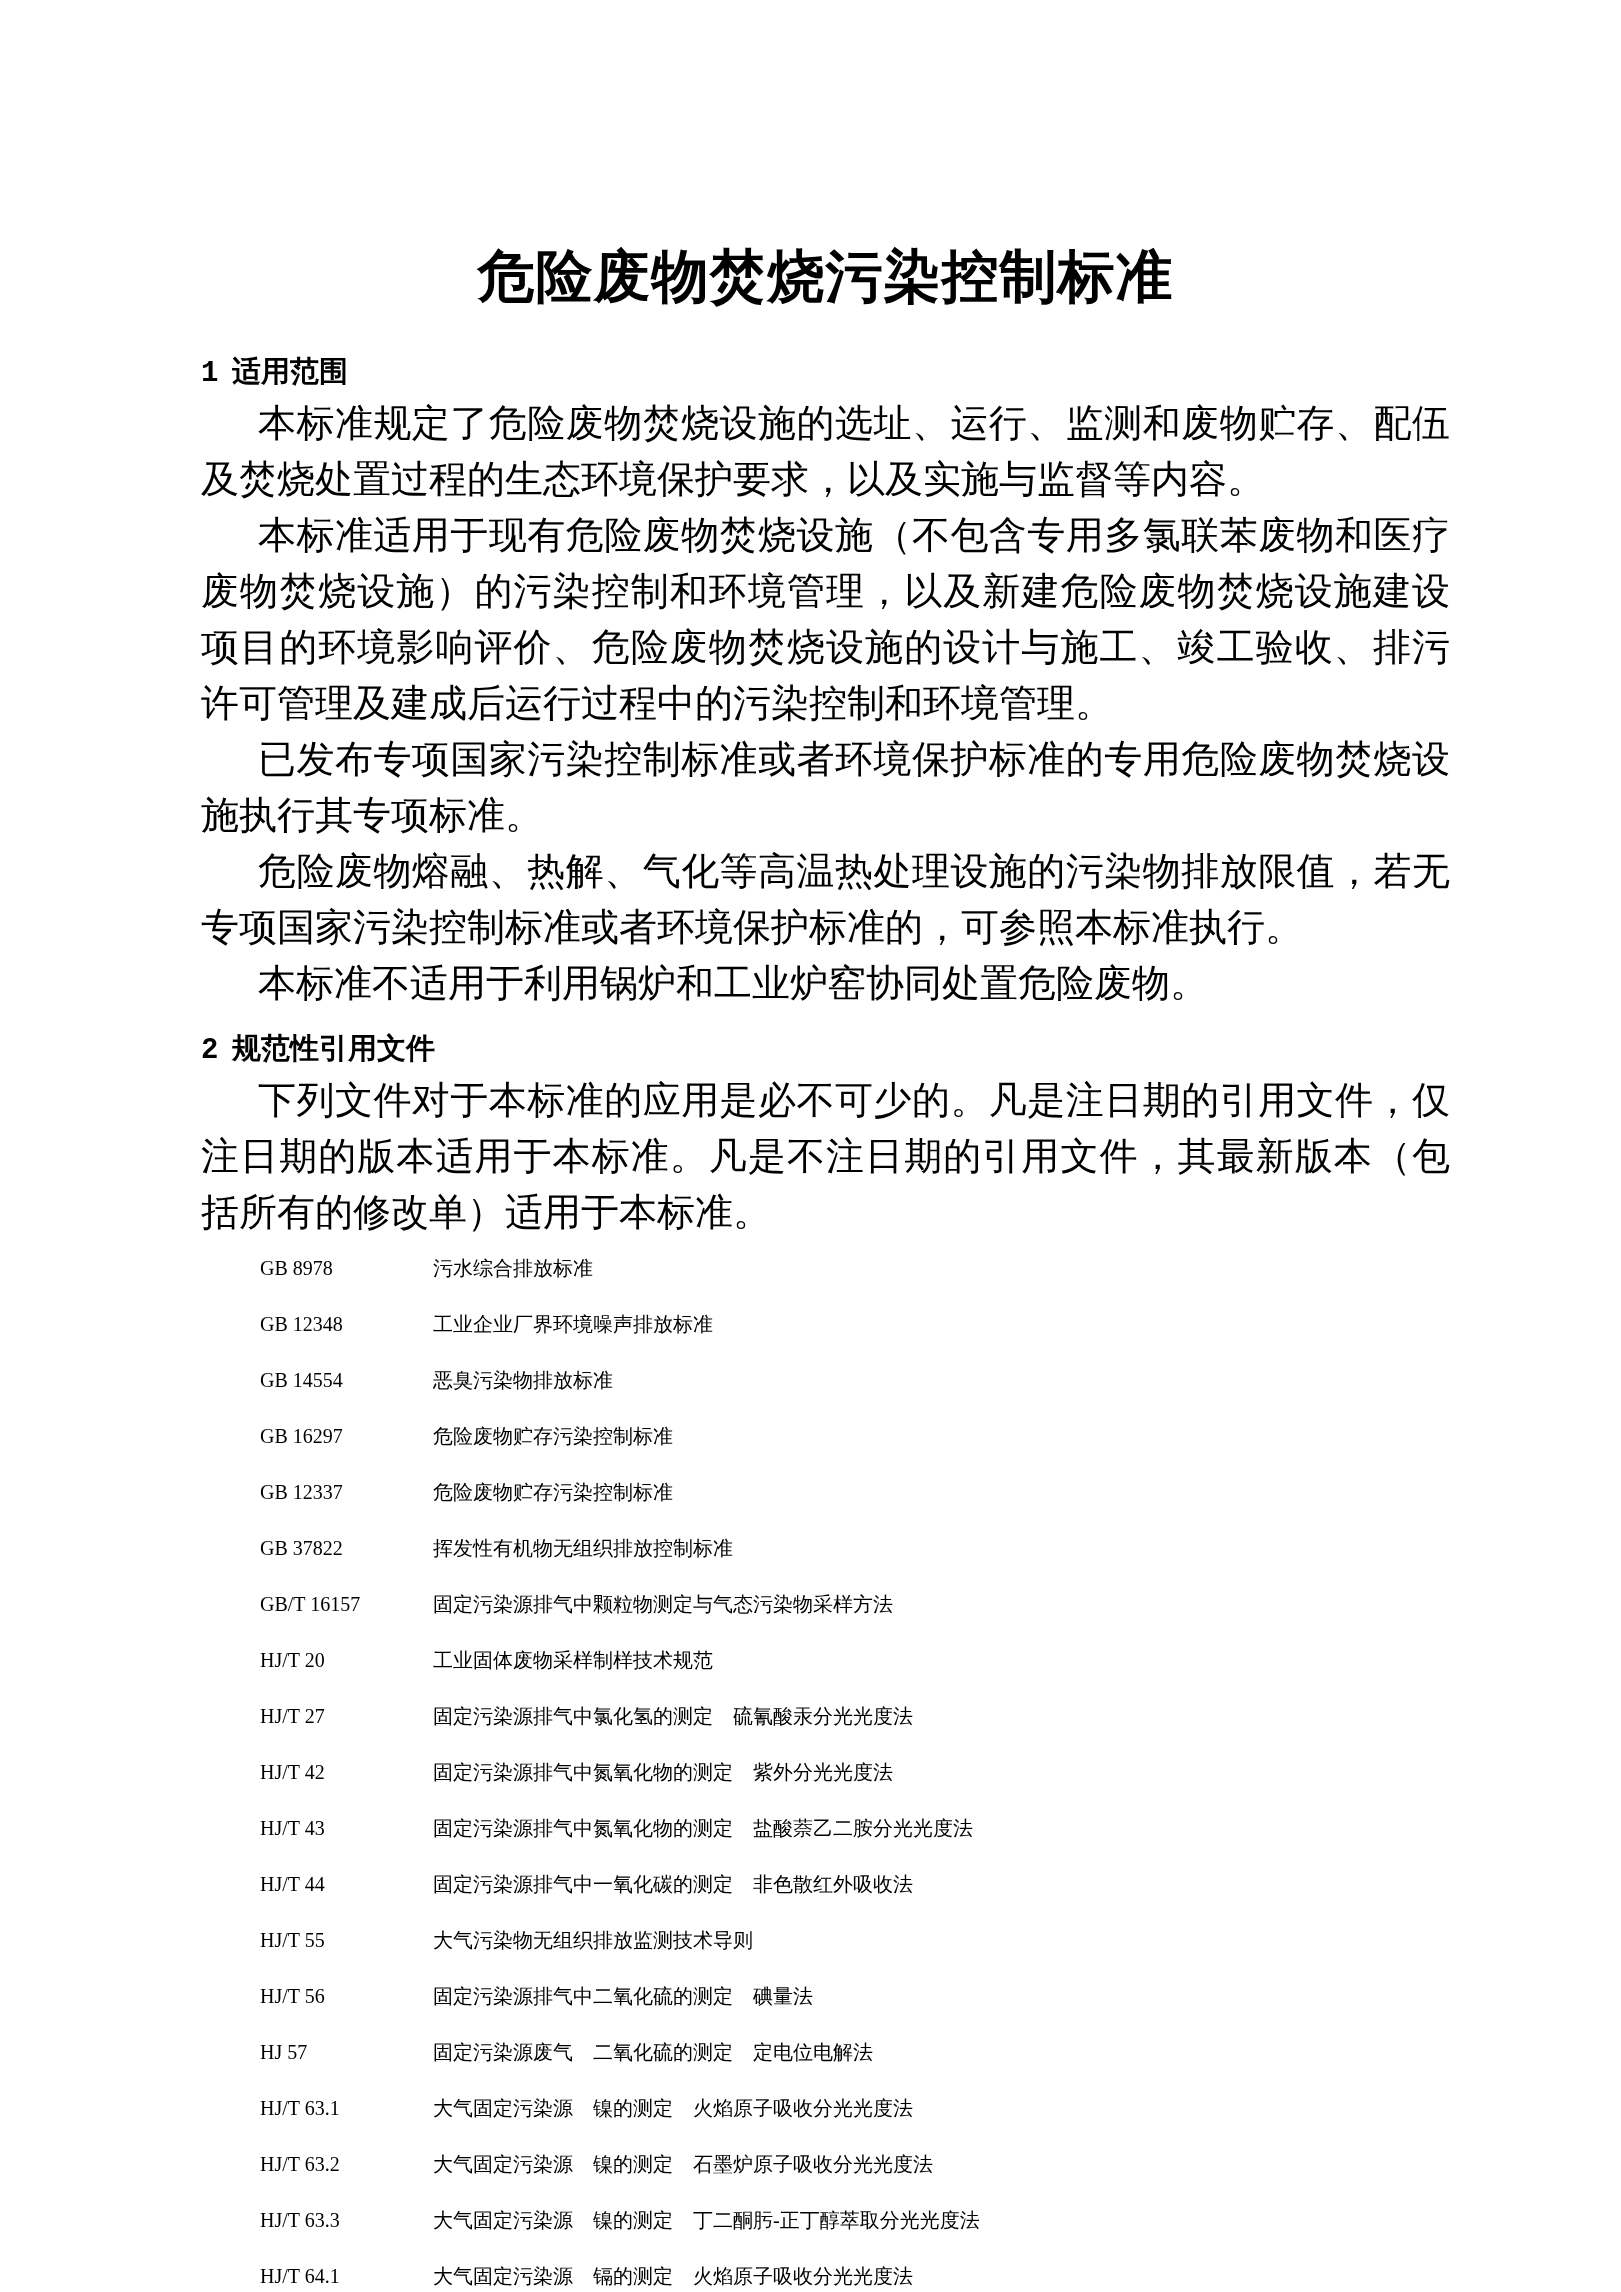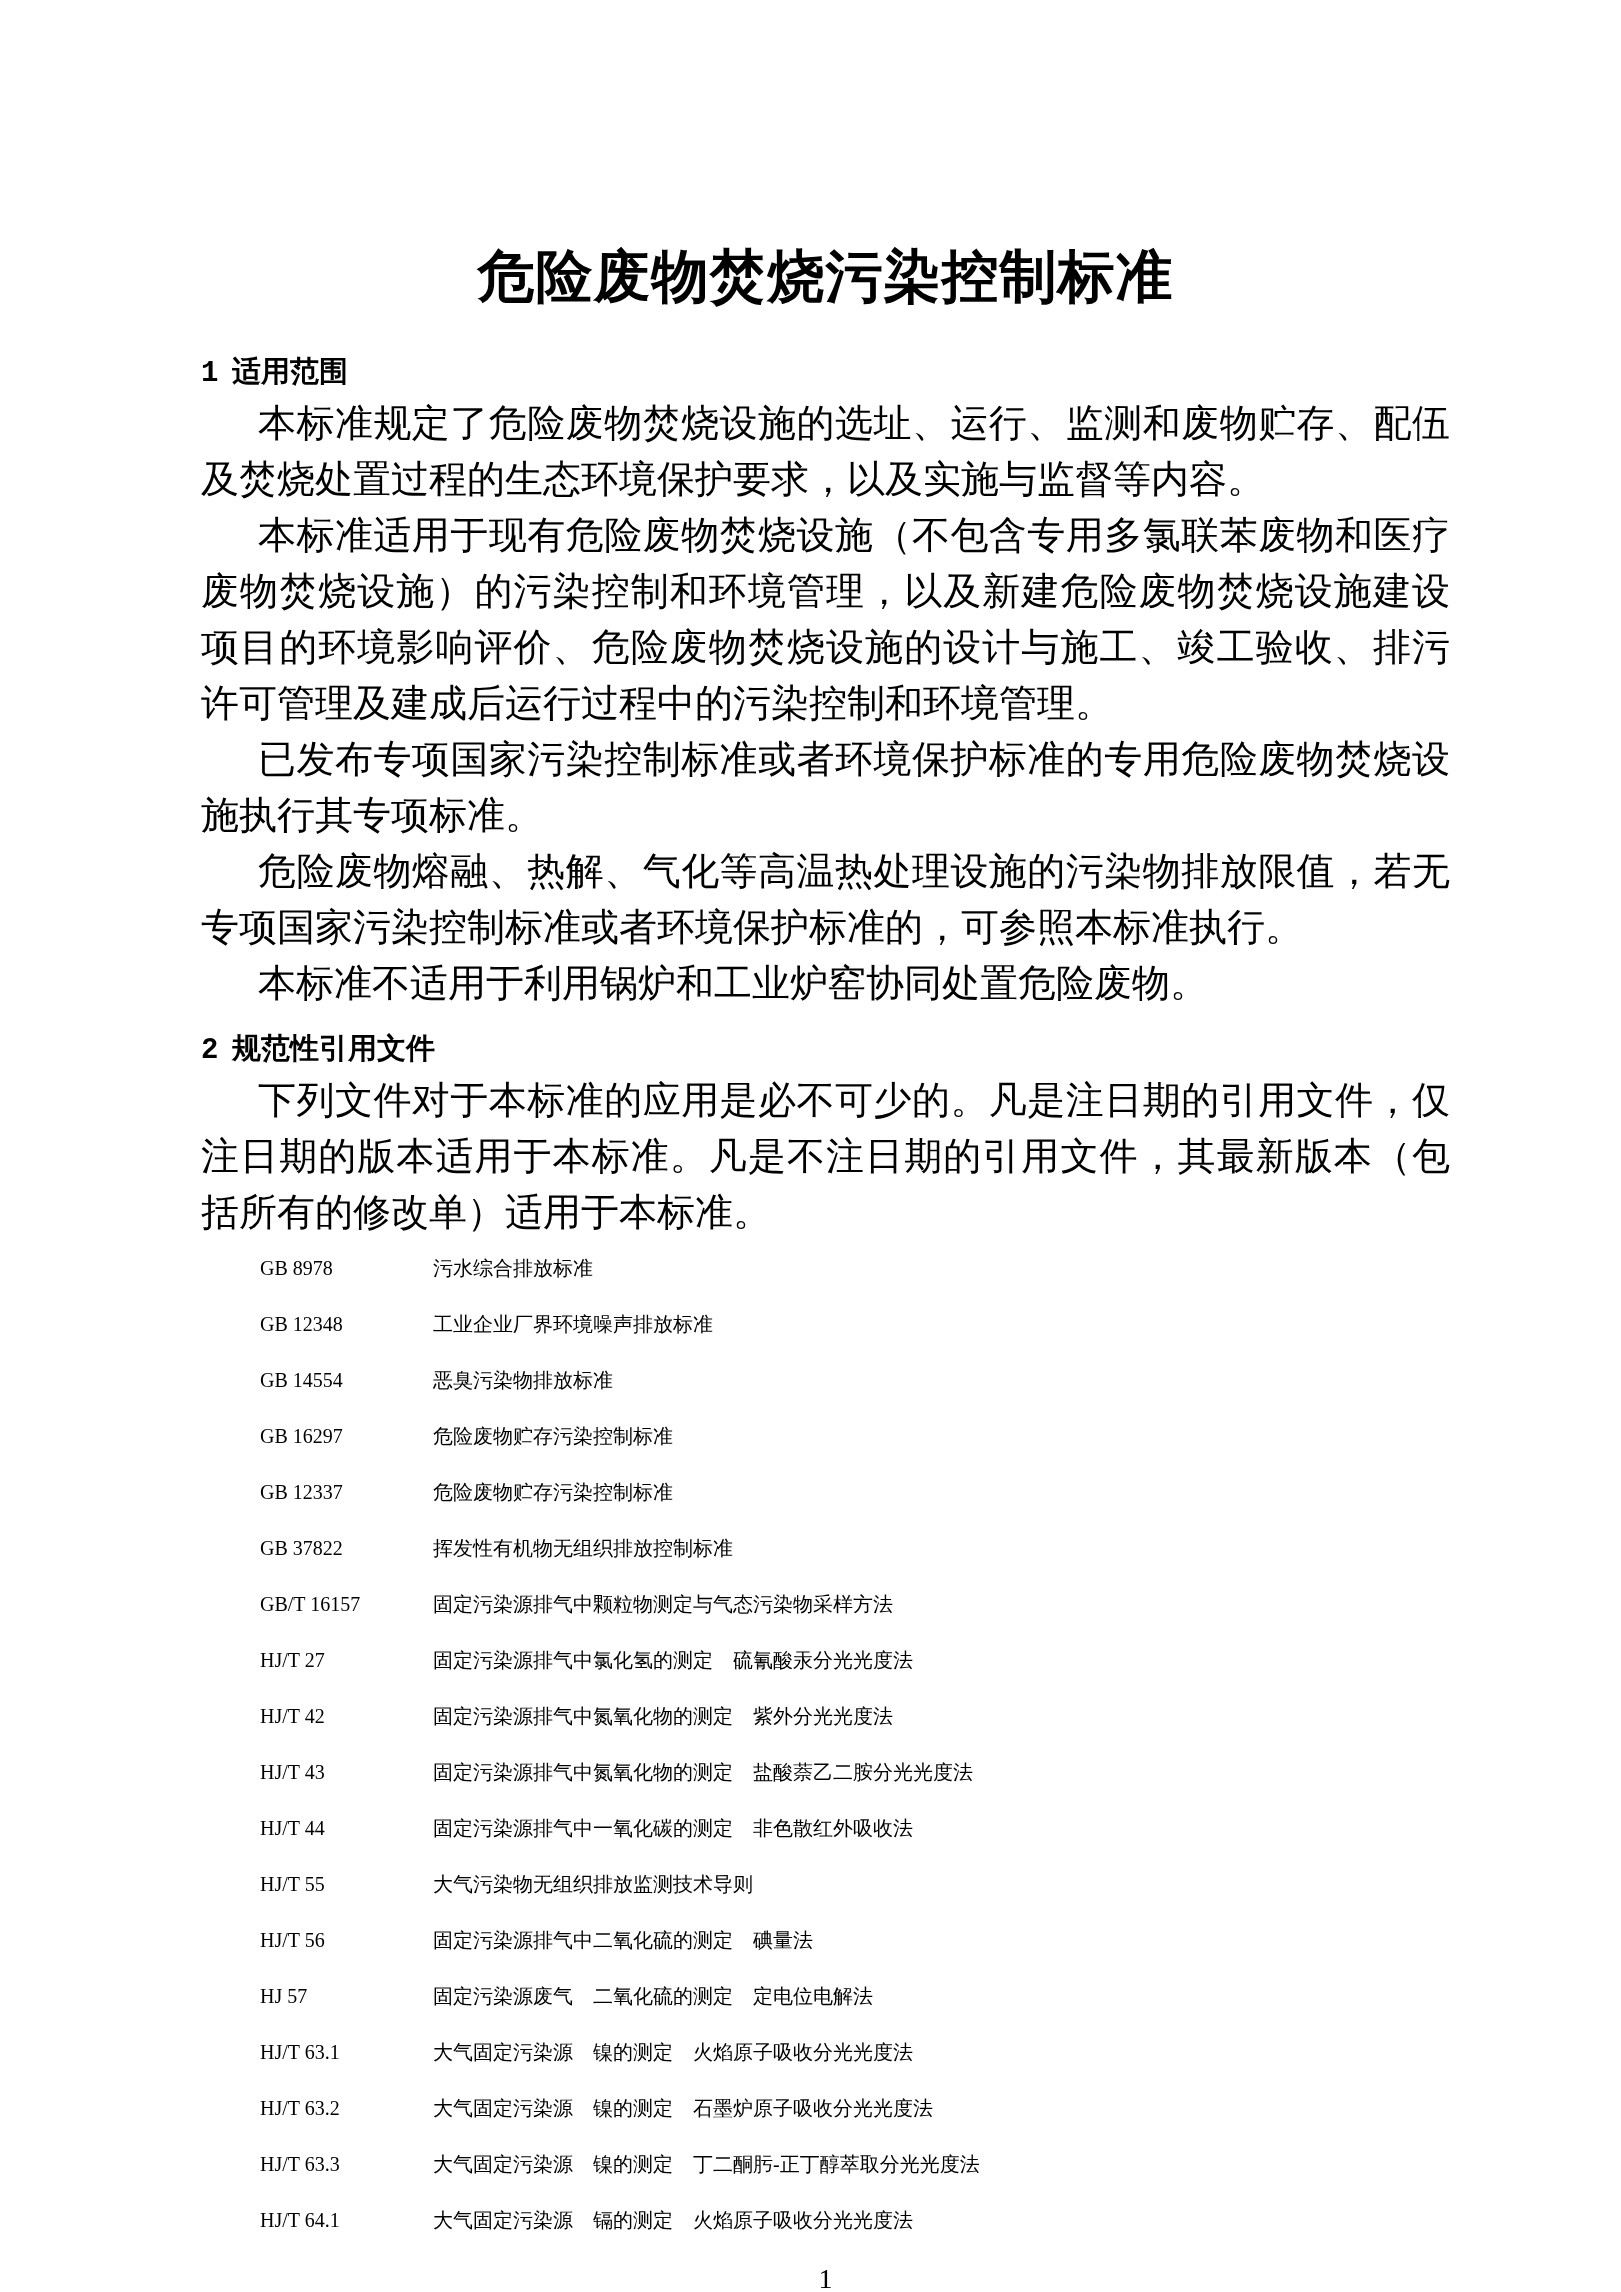--- a/index.html
+++ b/index.html
@@ -84,20 +84,21 @@
     <p class="body-para first">下列文件对于本标准的应用是必不可少的。凡是注日期的引用文件，仅注日期的版本适用于本标准。凡是不注日期的引用文件，其最新版本（包括所有的修改单）适用于本标准。</p>
 
     <div class="ref-list">
       <div class="ref-row"><span class="ref-code">GB 8978</span><span class="ref-title">污水综合排放标准</span></div>
       <div class="ref-row"><span class="ref-code">GB 12348</span><span class="ref-title">工业企业厂界环境噪声排放标准</span></div>
       <div class="ref-row"><span class="ref-code">GB 14554</span><span class="ref-title">恶臭污染物排放标准</span></div>
       <div class="ref-row"><span class="ref-code">GB 16297</span><span class="ref-title">危险废物贮存污染控制标准</span></div>
       <div class="ref-row"><span class="ref-code">GB 12337</span><span class="ref-title">危险废物贮存污染控制标准</span></div>
       <div class="ref-row"><span class="ref-code">GB 37822</span><span class="ref-title">挥发性有机物无组织排放控制标准</span></div>
       <div class="ref-row"><span class="ref-code">GB/T 16157</span><span class="ref-title">固定污染源排气中颗粒物测定与气态污染物采样方法</span></div>
+      <div class="ref-row"><span class="ref-code">HJ/T 20</span><span class="ref-title">工业固体废物采样制样技术规范</span></div>
       <div class="ref-row"><span class="ref-code">HJ/T 27</span><span class="ref-title">固定污染源排气中氯化氢的测定　硫氰酸汞分光光度法</span></div>
       <div class="ref-row"><span class="ref-code">HJ/T 42</span><span class="ref-title">固定污染源排气中氮氧化物的测定　紫外分光光度法</span></div>
       <div class="ref-row"><span class="ref-code">HJ/T 43</span><span class="ref-title">固定污染源排气中氮氧化物的测定　盐酸萘乙二胺分光光度法</span></div>
       <div class="ref-row"><span class="ref-code">HJ/T 44</span><span class="ref-title">固定污染源排气中一氧化碳的测定　非色散红外吸收法</span></div>
       <div class="ref-row"><span class="ref-code">HJ/T 55</span><span class="ref-title">大气污染物无组织排放监测技术导则</span></div>
       <div class="ref-row"><span class="ref-code">HJ/T 56</span><span class="ref-title">固定污染源排气中二氧化硫的测定　碘量法</span></div>
       <div class="ref-row"><span class="ref-code">HJ 57</span><span class="ref-title">固定污染源废气　二氧化硫的测定　定电位电解法</span></div>
       <div class="ref-row"><span class="ref-code">HJ/T 63.1</span><span class="ref-title">大气固定污染源　镍的测定　火焰原子吸收分光光度法</span></div>
       <div class="ref-row"><span class="ref-code">HJ/T 63.2</span><span class="ref-title">大气固定污染源　镍的测定　石墨炉原子吸收分光光度法</span></div>
       <div class="ref-row"><span class="ref-code">HJ/T 63.3</span><span class="ref-title">大气固定污染源　镍的测定　丁二酮肟-正丁醇萃取分光光度法</span></div>

